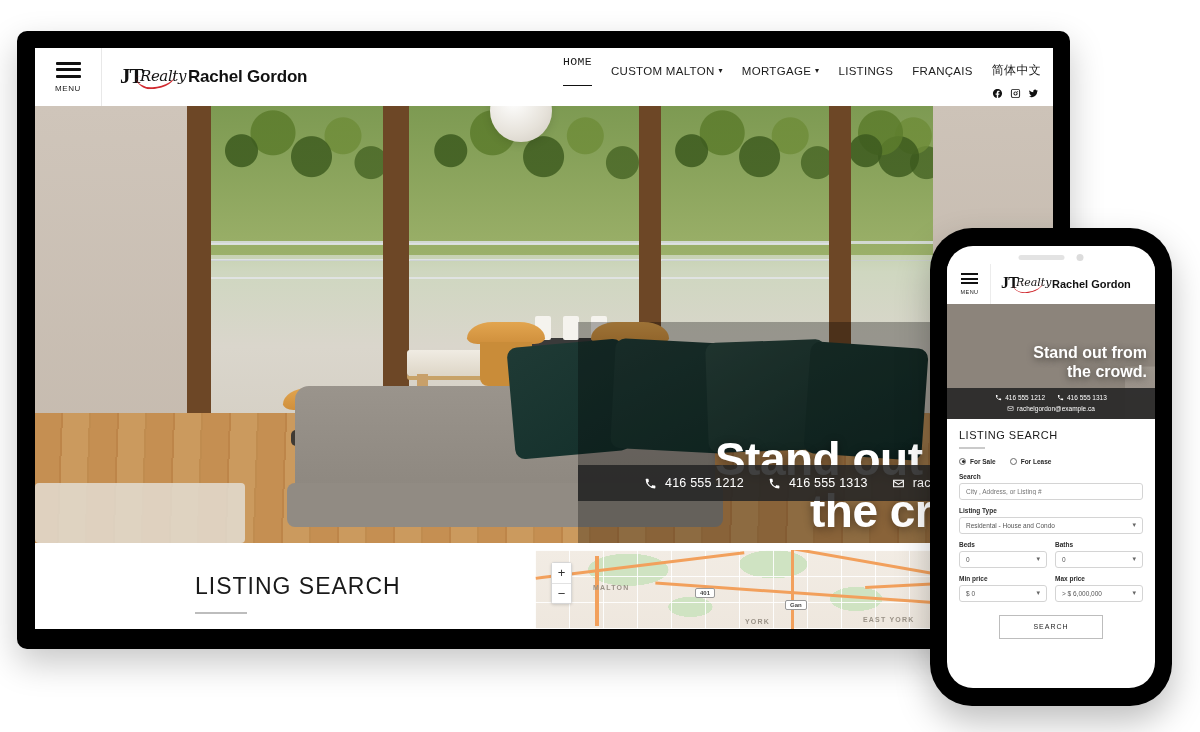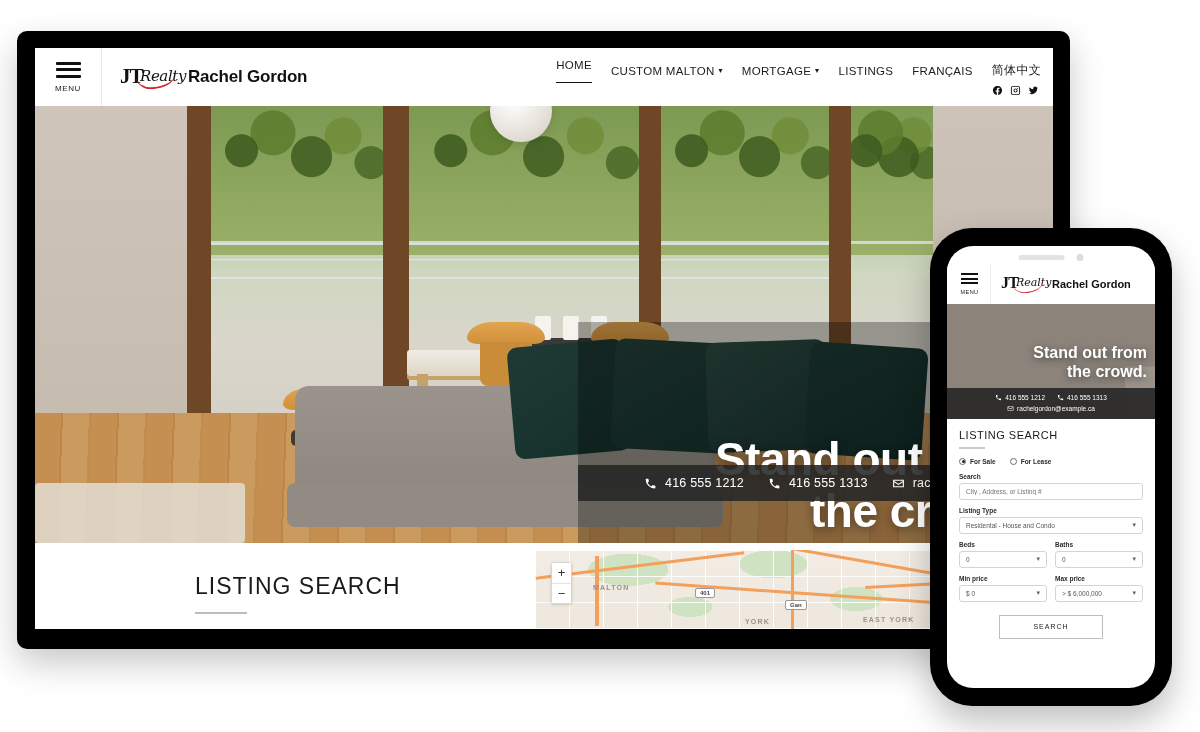--- a/index.html
+++ b/index.html
@@ -53,21 +53,21 @@
     transform: rotate(-4deg);
   }
   .brand-name { font-size: 17px; font-weight: 700; color:#111; letter-spacing:-.2px; }
 
   .nav-wrap { margin-left:auto; padding-right: 12px; display:flex; flex-direction:column; align-items:flex-end; gap:2px; }
   .nav { display:flex; align-items:center; gap:19px; }
   .nav-item {
     font-size: 11.5px; color:#1c1c1c; letter-spacing:.3px; white-space:nowrap;
     display:flex; align-items:center; gap:4px; cursor:pointer;
   }
-  .nav-item.active { border-bottom: 1.5px solid #111; padding-bottom:11px; }
+  .nav-item.active { border-bottom: 1.5px solid #111; padding-bottom:17px;font-family:Liberation Mono, monospace; }
   .nav-item .caret { font-size: 8px; line-height:1; }
   .nav-cjk { font-size: 12px; color:#1c1c1c; }
   .socials { display:flex; gap:7px; align-items:center; padding-right:2px; }
   .soc { width:11px; height:11px; display:inline-block; color:#111; }
   .soc svg { width:11px; height:11px; display:block; fill:#111; }
 
   
   .hero { position:relative; width:1018px; height: 437px; overflow:hidden; background:#b9aea2; }
   .hero-photo { position:absolute; inset:0; }
 

